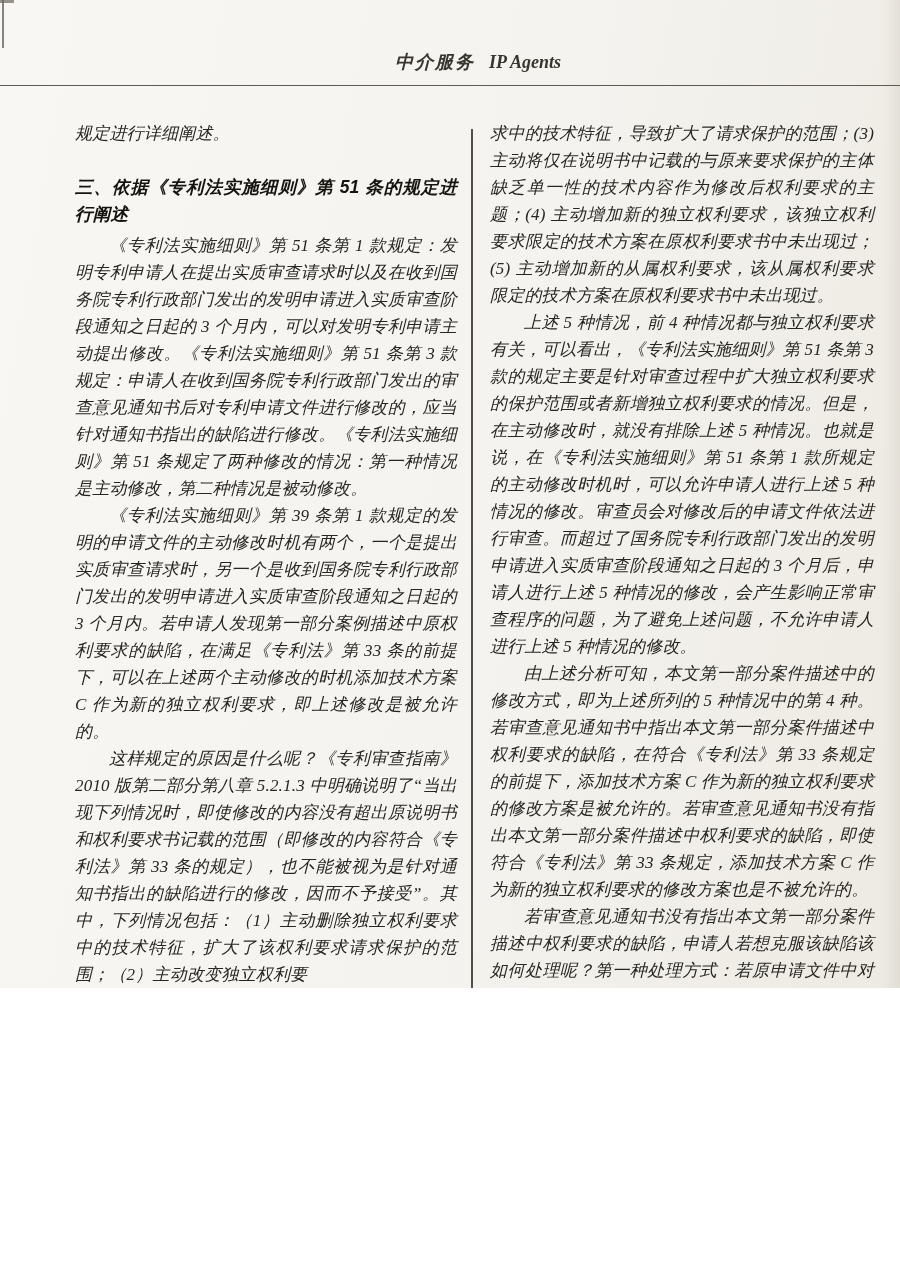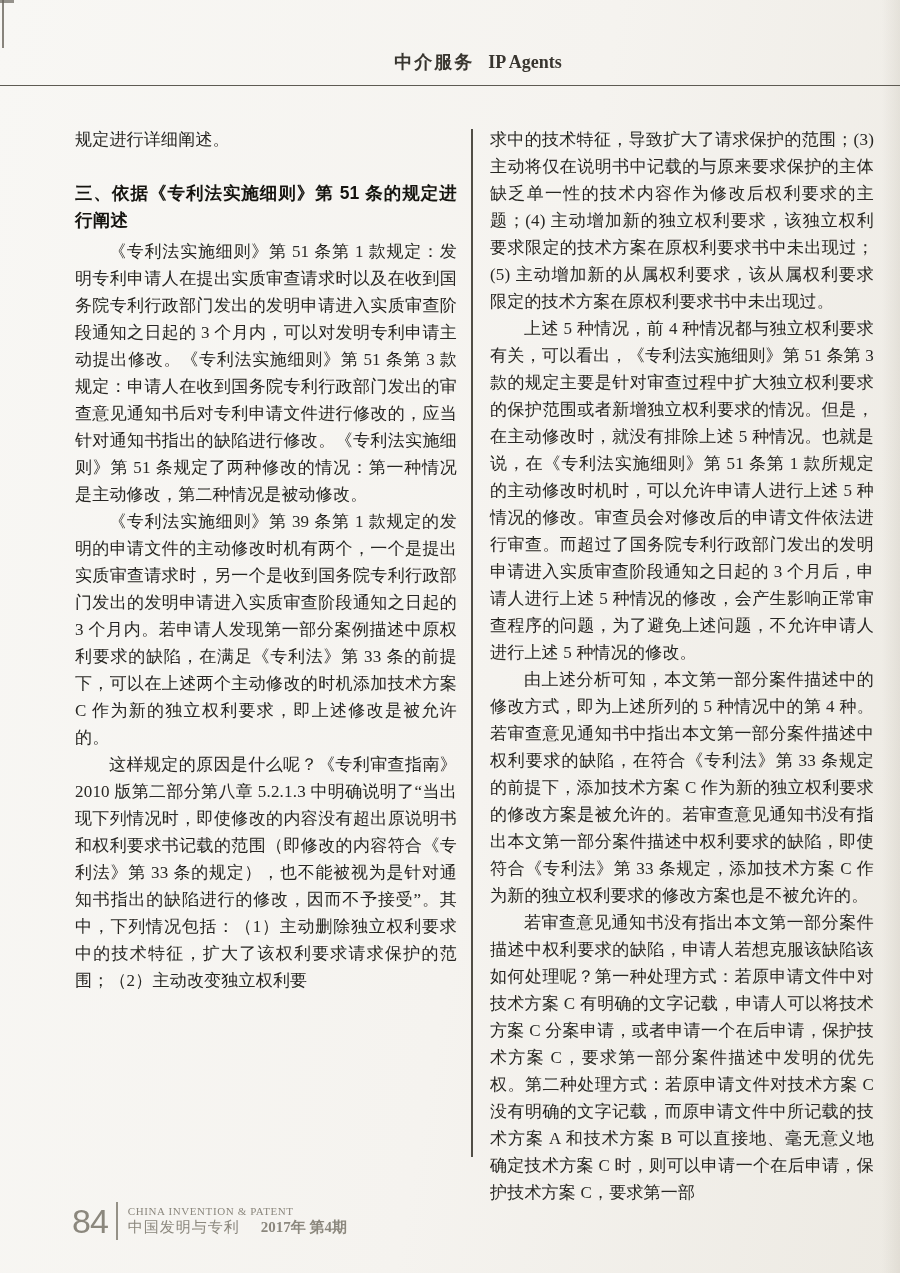--- a/index.html
+++ b/index.html
@@ -1,39 +1,40 @@
 <!DOCTYPE html>
 <html lang="zh"><head>
 <meta charset="utf-8">
 <style>
   html,body { margin:0; padding:0; }
   body { width:900px; height:1273px; font-family:"Liberation Serif","DejaVu Serif",serif; }
 
   .page {
-    position:relative; width:900px; height:1273px; overflow:hidden;
+    position:relative; width:900px; height:988px; overflow:hidden;
     background:linear-gradient(100deg,#f8f7f4 0%,#f5f3ef 55%,#edeae3 100%);
+    font-style:italic;
   }
   
   .scan-edge-left   { position:absolute; left:2px; top:0; width:2px; height:48px; background:#6b675e; opacity:.8; }
   .scan-corner-mark { position:absolute; left:0; top:0; width:14px; height:3px; background:#6b675e; opacity:.7; }
   .scan-shade-right { position:absolute; right:0; top:0; width:18px; height:100%;
                       background:linear-gradient(to right, rgba(120,110,90,0), rgba(120,110,90,.10)); }
 
   
   .header { position:absolute; top:50px; left:0; width:900px; text-align:center;
             transform:translateX(28px); color:#38352f; white-space:nowrap; }
   .sec-cn { font-family:"Liberation Sans","DejaVu Sans",sans-serif; font-weight:bold;
             font-size:18px; letter-spacing:2px; }
   .sec-en { font-family:"Liberation Serif","DejaVu Serif",serif; font-weight:bold;
             font-size:18px; margin-left:14px; }
   .header-rule { position:absolute; top:85px; left:0; width:900px; height:0;
                  border-top:1.5px solid #5e5b53; border-radius:0 0 0 0; }
 
   
-  .column { position:absolute; top:126px; text-align:justify; color:#272622;
+  .column { position:absolute; top:120px; text-align:justify; color:#272622;
             font-size:17px; line-height:27px; letter-spacing:.2px; }
   .column.left  { left:75px;  width:382px; }
   .column.right { left:490px; width:384px; }
   .column p  { margin:0; }
   .column p.indent { text-indent:2em; }
   .column h2.heading { margin:27px 0 4px 0; font-size:17.5px; line-height:27px;
                        font-weight:bold; color:#15140f;
                        font-family:"Liberation Sans","DejaVu Sans",sans-serif; }
   .divider { position:absolute; left:471px; top:129px; width:1.5px; height:1028px; background:#514e46; }
 

